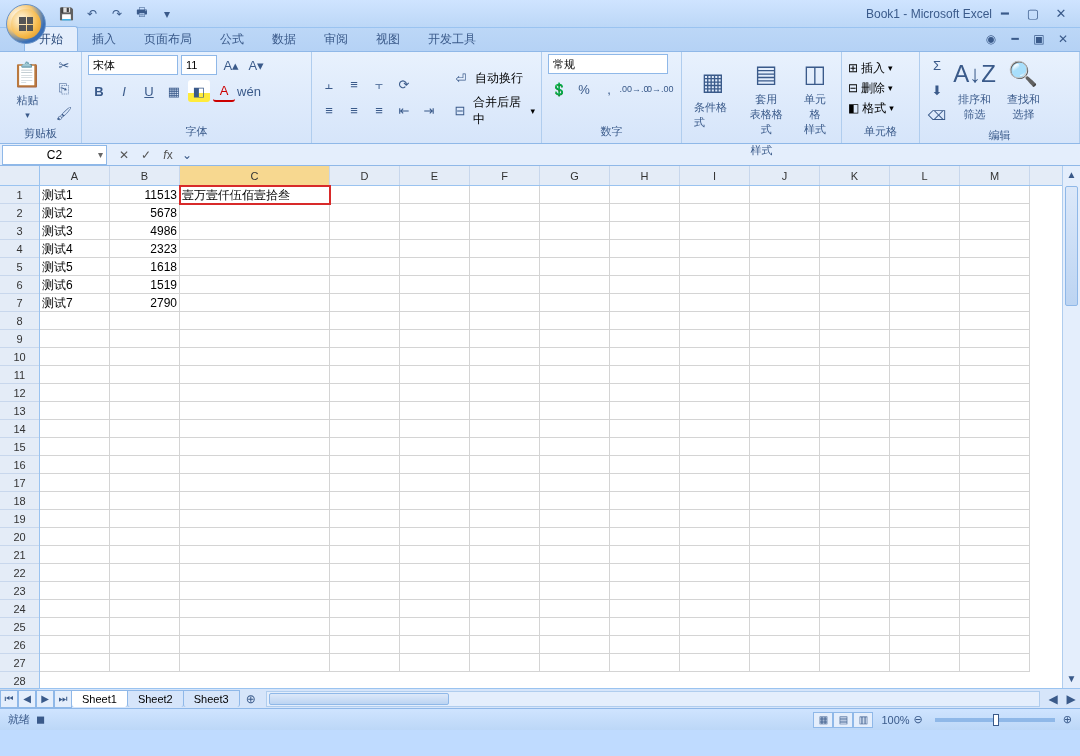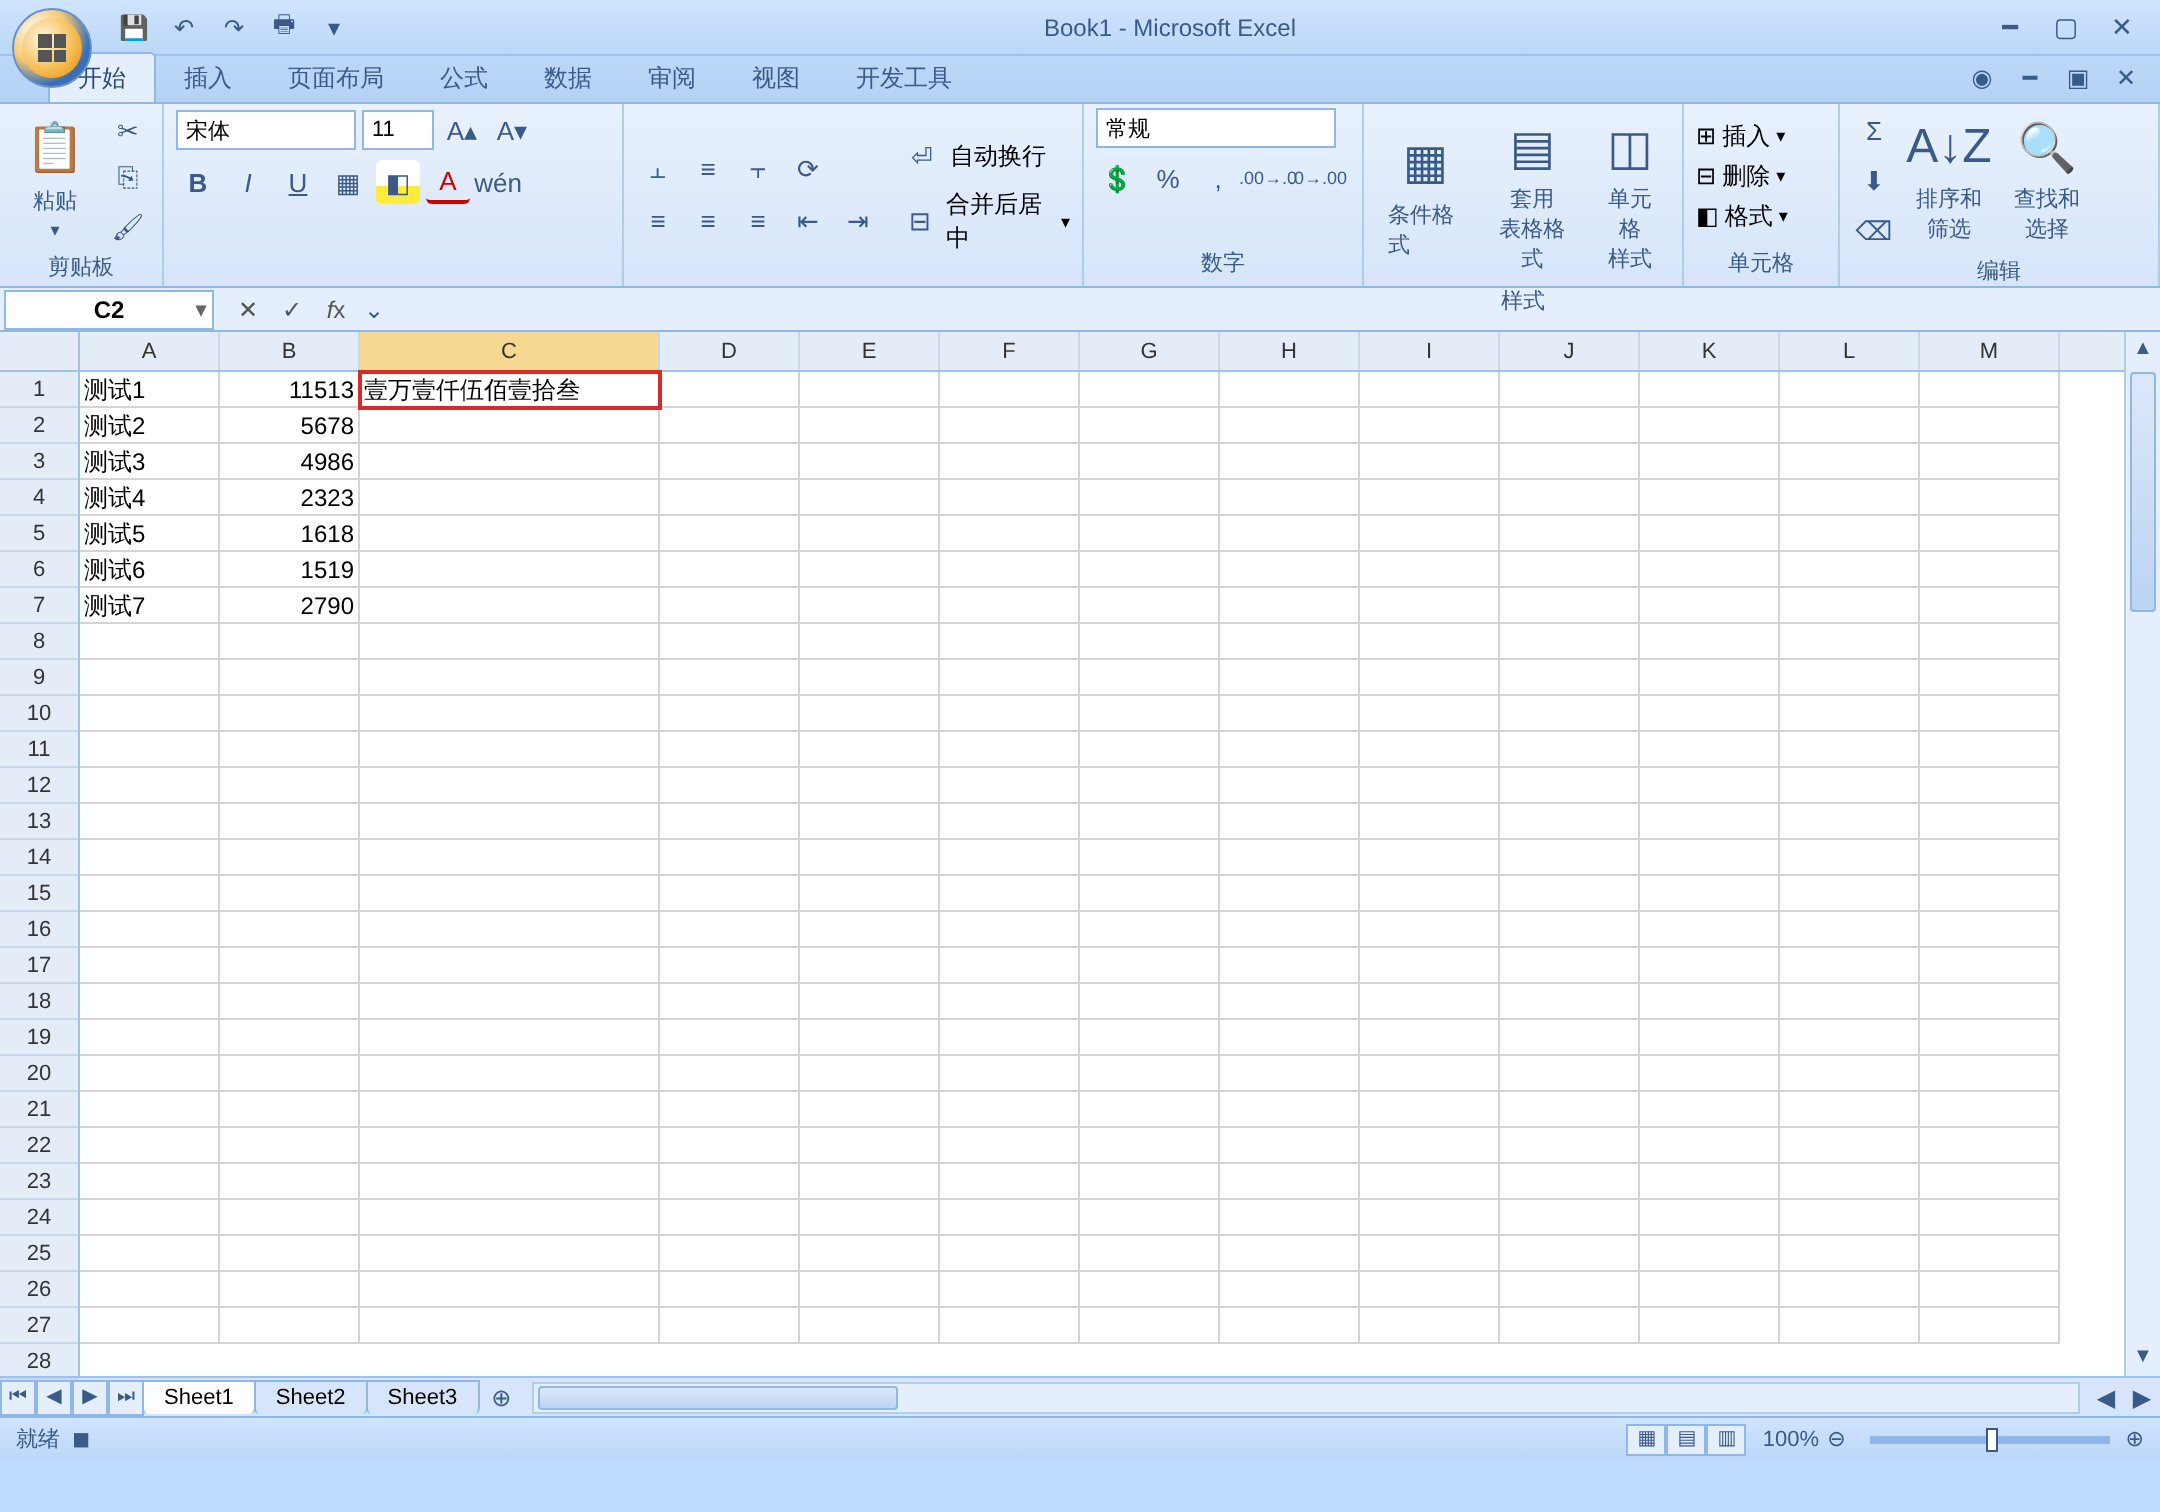--- a/index.html
+++ b/index.html
@@ -6,21 +6,21 @@
 body { width:1080px; height:756px; background:#bfdbff; overflow:hidden; font-size:12px; }
 
 
 .titlebar { height:28px; background:linear-gradient(#cfe4ff,#bcd7f7); display:flex; align-items:center; padding:0 6px; border-bottom:1px solid #9ac3f0; }
 .office-btn { width:40px; height:40px; border-radius:50%; background:radial-gradient(circle at 30% 30%,#fff,#f7c873 40%,#3a6fb7 70%); border:1px solid #6892c7; position:absolute; top:4px; left:6px; z-index:10; display:flex; align-items:center; justify-content:center; }
 .office-inner { width:30px; height:30px; border-radius:50%; background:radial-gradient(circle at 35% 35%,#fff8e6,#f5b94a 60%,#d48a1f); display:flex; align-items:center; justify-content:center; }
 .office-grid { width:14px; height:14px; display:grid; grid-template:repeat(2,1fr)/repeat(2,1fr); gap:1px; }
 .office-grid span{ background:#555; }
 .qat { margin-left:50px; display:flex; gap:3px; align-items:center; }
 .qat-btn { width:22px; height:22px; display:flex; align-items:center; justify-content:center; border-radius:3px; color:#3a5a8a; }
-.title-text { flex:1; text-align:center; color:#3a5a8a; font-size:12px; }
+.title-text { flex:1; text-align:right; color:#3a5a8a; font-size:12px; }
 .win-btns { display:flex; gap:2px; }
 .win-btn { width:26px; height:18px; display:flex; align-items:center; justify-content:center; color:#3a5a8a; font-size:13px; border-radius:2px; }
 
 
 .tabs-row { height:24px; display:flex; align-items:flex-end; padding-left:24px; background:linear-gradient(#bcd7f7,#b5d2f5); border-bottom:1px solid #8fb8e8; position:relative; }
 .tab { padding:4px 14px 3px; color:#3a5a8a; font-size:12px; cursor:pointer; }
 .tab.active { background:#e4eefc; border:1px solid #8fb8e8; border-bottom:none; border-radius:3px 3px 0 0; color:#2a4a7a; }
 .tabs-right { position:absolute; right:8px; top:2px; display:flex; gap:6px; color:#3a5a8a; }
 .tabs-right span { width:18px; height:18px; display:flex; align-items:center; justify-content:center; }
 
@@ -33,21 +33,21 @@
 .bigbtn .ic { width:32px; height:32px; display:flex; align-items:center; justify-content:center; font-size:24px; }
 .smallcol { display:flex; flex-direction:column; gap:2px; }
 .smallbtn { width:22px; height:22px; display:flex; align-items:center; justify-content:center; color:#3a5a8a; border-radius:3px; cursor:pointer; font-size:13px; }
 .font-row { display:flex; gap:3px; align-items:center; }
 .font-sel { height:20px; background:#fff; border:1px solid #8fb8e8; font-size:11px; padding:2px 4px; }
 .font-name { width:90px; }
 .font-size { width:36px; }
 
 
 .fbar { height:22px; background:#e4eefc; display:flex; align-items:center; border-bottom:1px solid #8fb8e8; }
-.namebox { width:105px; height:20px; background:#fff; border:1px solid #8fb8e8; margin-left:2px; display:flex; align-items:center; justify-content:center; font-size:12px; position:relative;font-weight:bold; }
+.namebox { width:105px; height:20px; background:#fff; border:1px solid #8fb8e8; margin-left:2px; display:flex; align-items:center; justify-content:center; font-size:12px; position:relative; }
 .namebox::after { content:"▾"; position:absolute; right:3px; color:#666; font-size:10px; }
 .fx-btns { display:flex; margin-left:8px; gap:4px; color:#555; }
 .fx-btns span { width:18px; text-align:center; }
 .formula-input { flex:1; background:#fff; border:1px solid #8fb8e8; height:20px; padding:2px 4px; font-family:Consolas,monospace; font-size:12px; }
 .fbar-expand { width:20px; text-align:center; color:#3a5a8a; }
 
 
 .grid-wrap { position:relative; height:522px; background:#fff; display:flex; }
 .rowh-col { width:40px; background:#e4ecf7; border-right:1px solid #9ac3f0; }
 .sel-all { height:20px; border-bottom:1px solid #9ac3f0; background:#e4ecf7; }
@@ -157,20 +157,21 @@
       <div class="font-row">
         <span class="smallbtn" style="font-weight:bold">B</span>
         <span class="smallbtn" style="font-style:italic">I</span>
         <span class="smallbtn" style="text-decoration:underline">U</span>
         <span class="smallbtn">▦</span>
         <span class="smallbtn" style="background:linear-gradient(#fff 60%,#ffeb3b 60%)">◧</span>
         <span class="smallbtn" style="color:#c00;border-bottom:2px solid #c00">A</span>
         <span class="smallbtn">wén</span>
       </div>
     </div>
+    <div class="group-label">字体</div>
   </div>
 
   <div class="group" style="width:230px">
     <div class="group-body">
       <div style="display:flex;flex-direction:column;gap:4px">
         <div class="font-row">
           <span class="smallbtn">⫠</span>
           <span class="smallbtn">≡</span>
           <span class="smallbtn">⫟</span>
           <span class="smallbtn">⟳</span>

